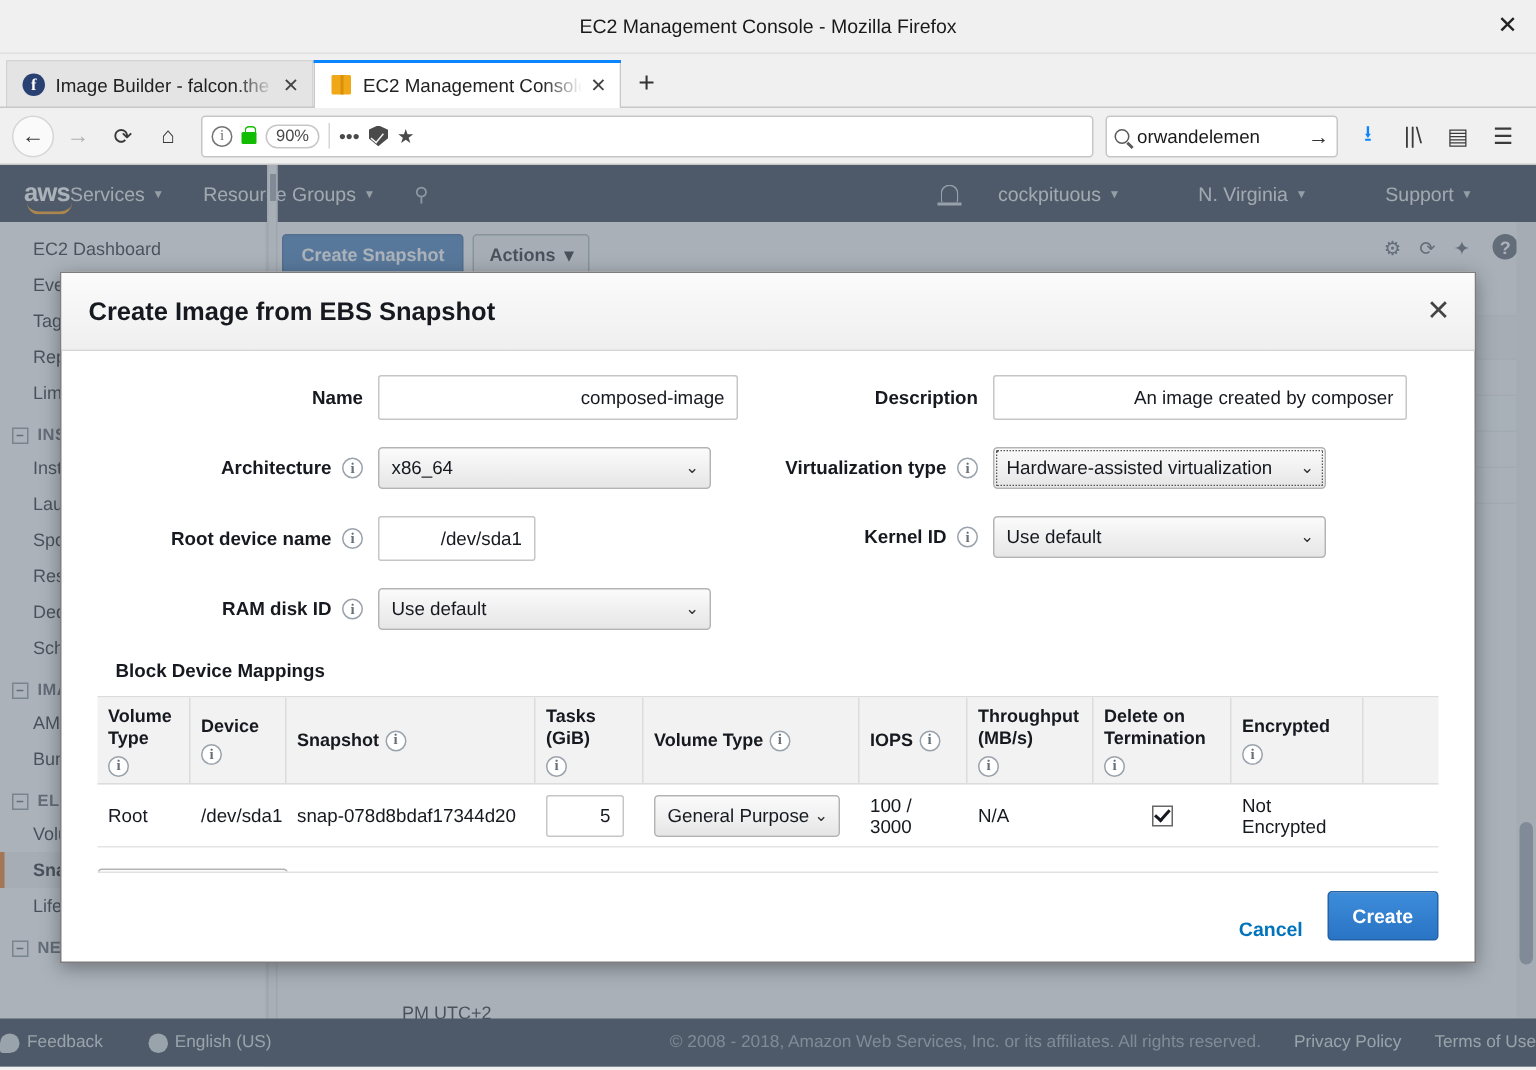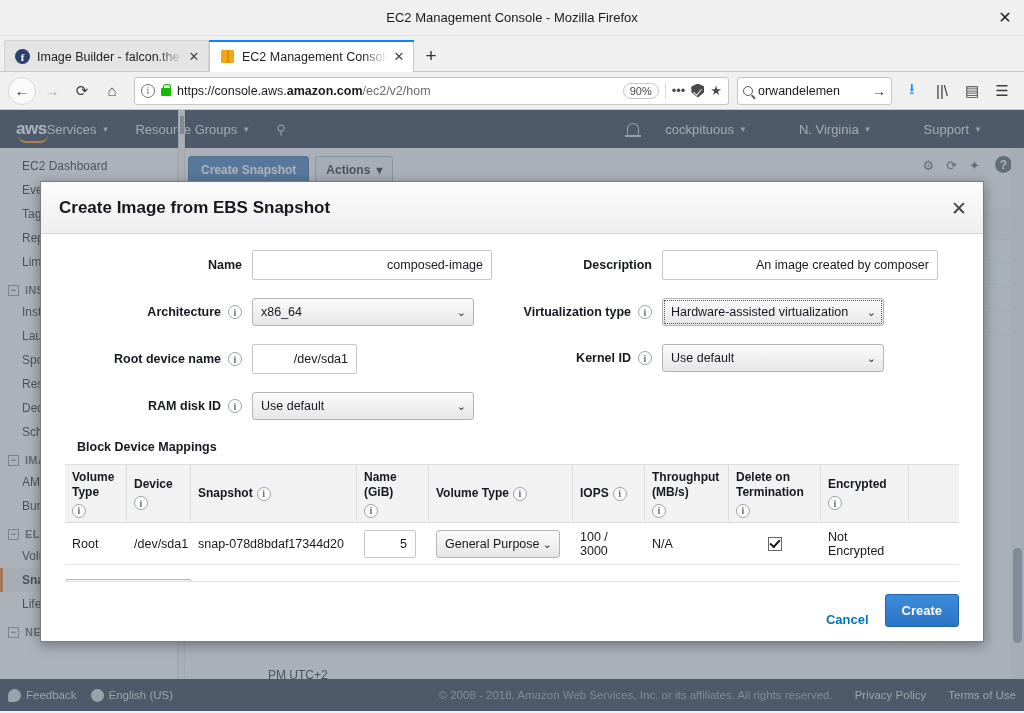--- a/index.html
+++ b/index.html
@@ -257,22 +257,22 @@
   .sb-divider {
     position: absolute; left: 178px; top: 0; bottom: 0; width: 7px; background: #f7f7f7;
     border-left: 1px solid #e3e3e3; border-right: 1px solid #e3e3e3;
   }
   .sb-grip {
     position: absolute; left: 180px; top: 6px; width: 4px; height: 18px; background: #9aa2ab;
   }
 
   .aws-footer {
     position: absolute; left: 0; right: 0; bottom: 0; height: 32px;
-    background: #232f3e; display: flex; align-items: center; padding: 0 8px;
-    color: #d5dbdb; font-size: 11.5px; gap: 14px; justify-content: center;
+    background: #232f3e; display: flex; align-items: center; padding: 0 0;
+    color: #d5dbdb; font-size: 11.5px; gap: 30px; justify-content: center;
   }
   .ft-ico {
     width: 13px; height: 13px; border-radius: 50%; background: #d5dbdb;
     display: inline-block; position: relative; margin-right: 5px; vertical-align: -2px;
   }
   .ft-ico.speech { border-radius: 50% 50% 50% 2px; }
   .ft-item { display: flex; align-items: center; cursor: pointer; }
   .ft-center { margin-left: auto; display: flex; gap: 22px; align-items: center; }
   .ft-copy { color: #99a3ad; }
 
@@ -425,21 +425,20 @@
 
 <div class="ff-navbar">
   <div class="navbtn back">←</div>
   <div class="navbtn disabled">→</div>
   <div class="navbtn">⟳</div>
   <div class="navbtn">⌂</div>
 
   <div class="urlbar">
     <span class="url-i">i</span>
     <span class="url-lock"></span>
-    <span class="url-text"><span class="dark">https://console.aws.</span><b>amazon.com</b><span>/ec2/v2/hom</span></span>
     <span class="zoom-badge">90%</span>
     <span class="url-sep"></span>
     <span class="url-ico">•••</span>
     <span class="shield"></span>
     <span class="url-ico">★</span>
   </div>
 
   <div class="searchbar">
     <span class="mag"></span>
     <span class="search-text">orwandelemen</span>
@@ -686,21 +685,21 @@
           </div>
           <div class="cell c-device">
             <span>Device</span>
             <span class="info-i">i</span>
           </div>
           <div class="cell c-snapshot">
             <span>Snapshot</span>
             <span class="info-i">i</span>
           </div>
           <div class="cell c-size">
-            <span>Name (GiB)</span>
+            <span>Tasks (GiB)</span>
             <span class="info-i">i</span>
           </div>
           <div class="cell c-vt2">
             <span>Volume Type</span>
             <span class="info-i">i</span>
           </div>
           <div class="cell c-iops">
             <span>IOPS</span>
             <span class="info-i">i</span>
           </div>

